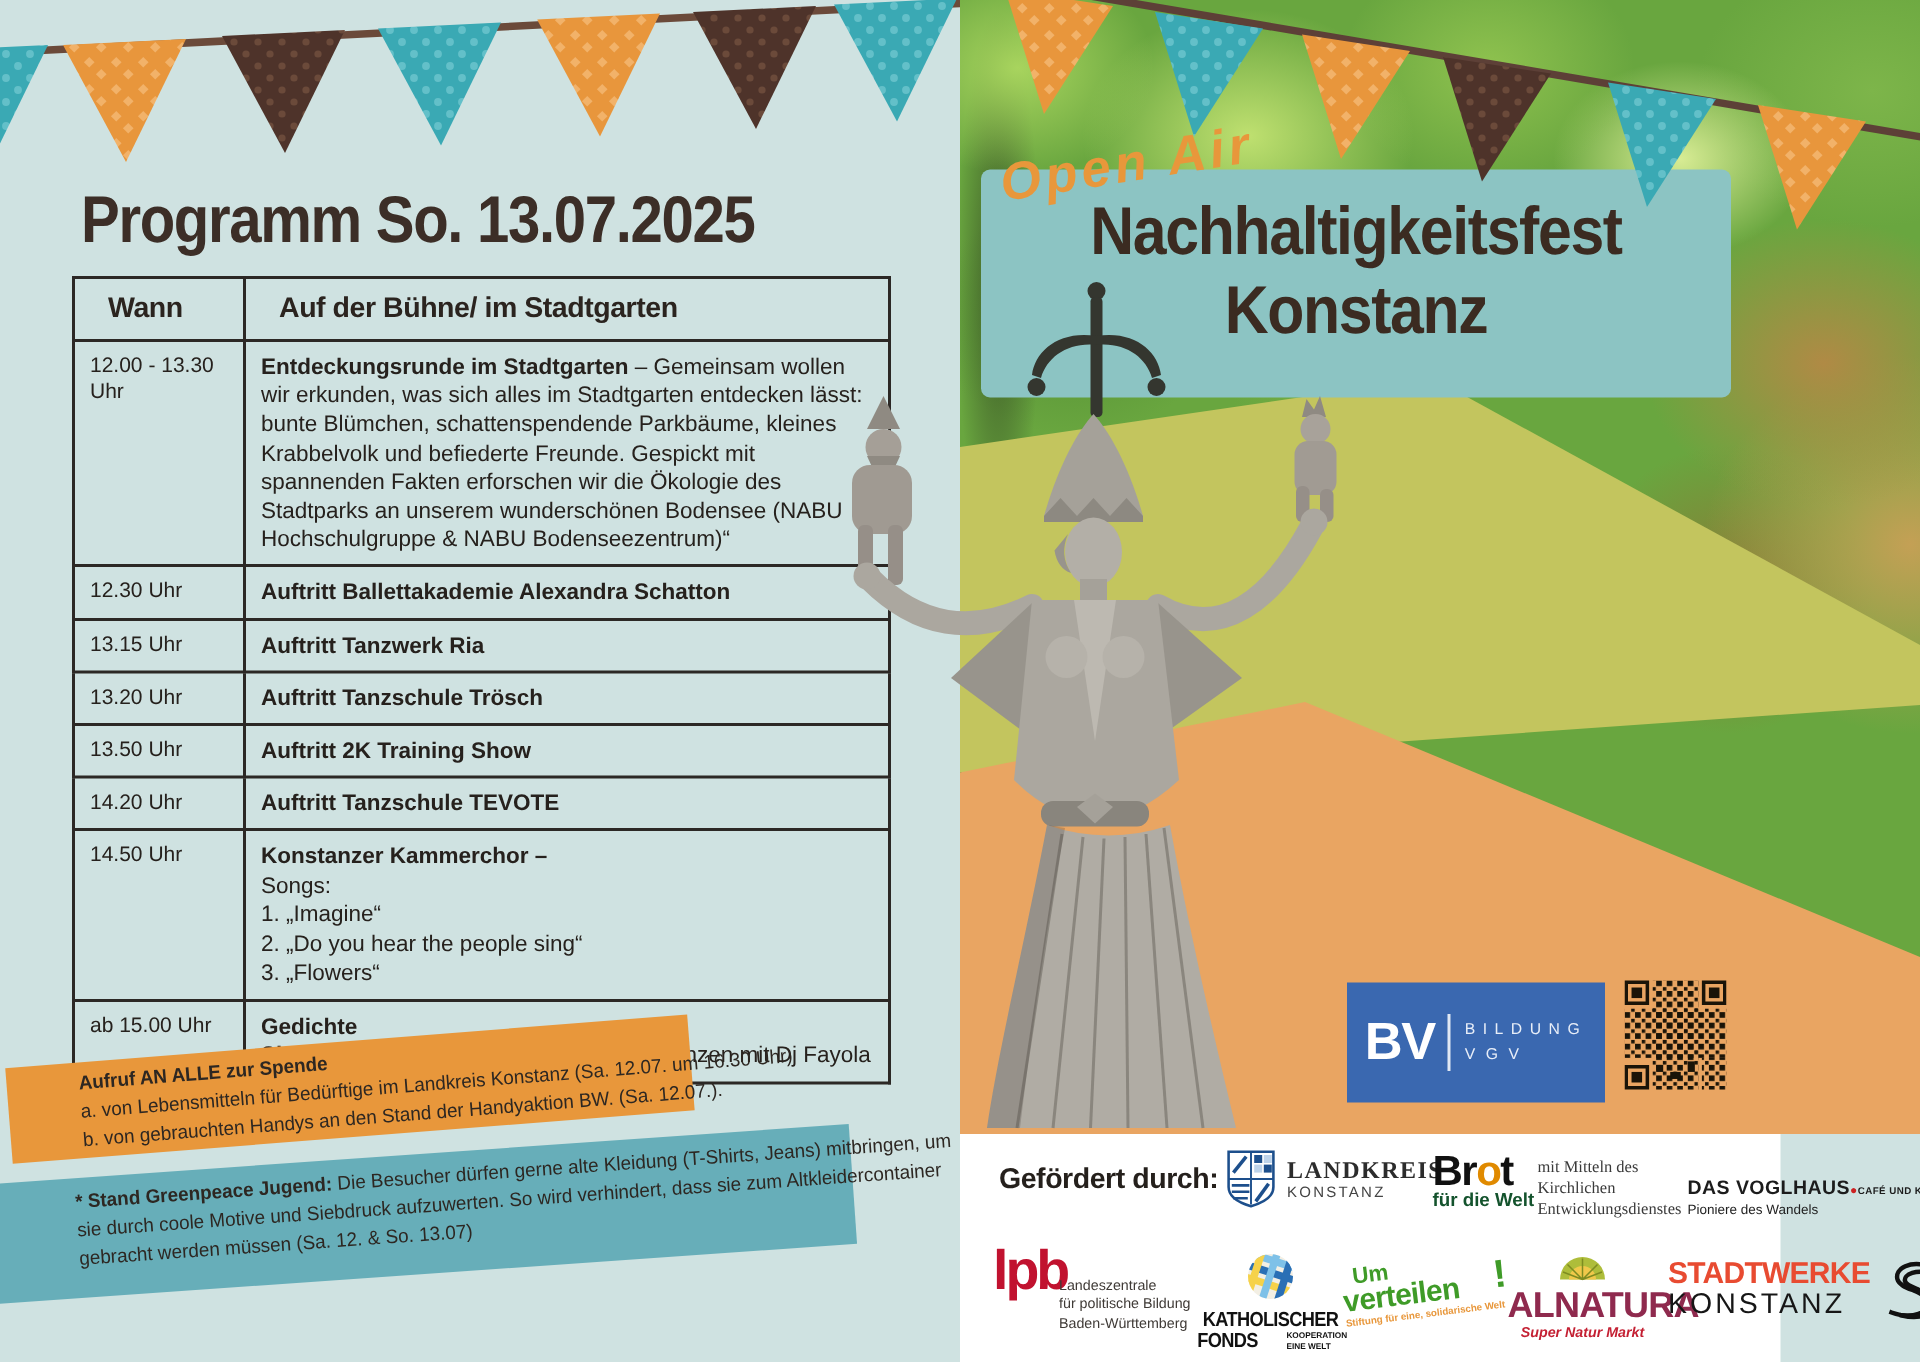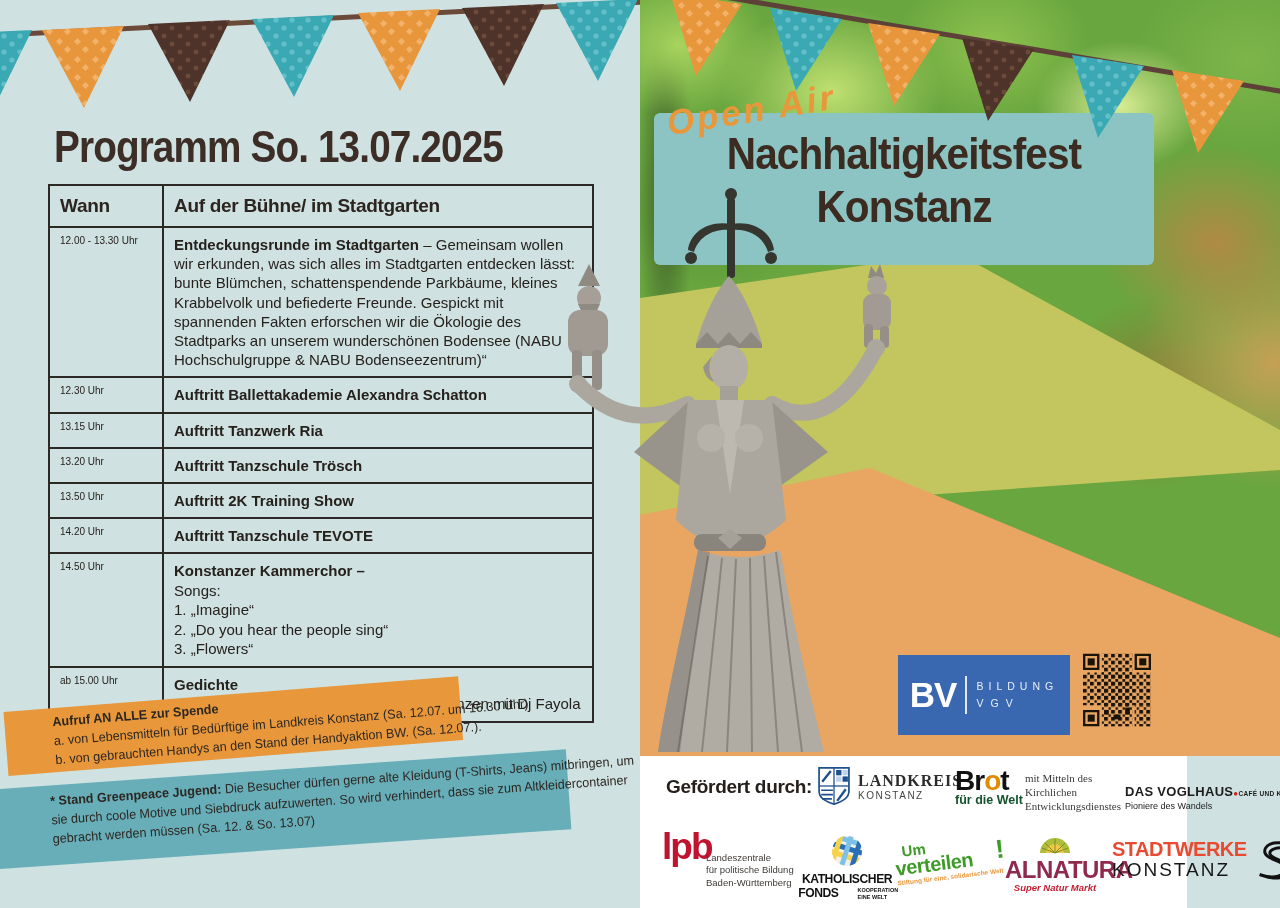--- a/index.html
+++ b/index.html
@@ -6,22 +6,22 @@
   .poster{position:relative;width:1280px;height:908px;overflow:hidden;background:#cfe2e1;
           font-family:"Liberation Sans",sans-serif;color:#2b2521;}
   .abs{position:absolute;}
 
   
   .l-title{left:54px;top:122px;font-size:44px;font-weight:700;letter-spacing:-1px;color:#3c2e27;
            transform:scaleX(0.88);transform-origin:left top;white-space:nowrap;z-index:2;}
   table.prog{position:absolute;left:48px;top:184px;width:546px;border-collapse:collapse;z-index:2;
              color:#26211d;}
   table.prog th, table.prog td{border:2.5px solid #2c2825;padding:7px 10px;vertical-align:top;text-align:left;}
-  table.prog th{font-size:19px;font-weight:700;letter-spacing:-0.3px;padding:9px 10px;color:#2b241f;}
-  td.t-time{width:92px;font-size:10px;font-weight:400;line-height:1.2;margin-left:35px;}
+  table.prog th{font-size:19px;font-weight:700;letter-spacing:-0.3px;padding:9px 22px;color:#2b241f;}
+  td.t-time{width:92px;font-size:14px;font-weight:400;line-height:1.2;margin-left:35px;}
   td.ev{font-size:15px;line-height:1.28;}
   .lead{font-weight:700;}
   .evline{font-size:15px;line-height:1.3;}
 
   .banner{position:absolute;color:#2d2722;z-index:6;transform-origin:left center;}
   .banner .bl{white-space:nowrap;font-size:13px;line-height:1.45;transform:scaleX(0.97);transform-origin:left;}
   .banner .bold{font-weight:700;}
   .banner.orange{left:6px;top:712px;width:456px;height:64px;background:#e8973b;transform:rotate(-4.5deg);
                  padding:5px 0 0 48px;box-sizing:border-box;}
   .banner.tealb{left:-14px;top:790px;width:584px;height:80px;background:#67aeb9;transform:rotate(-4deg);

